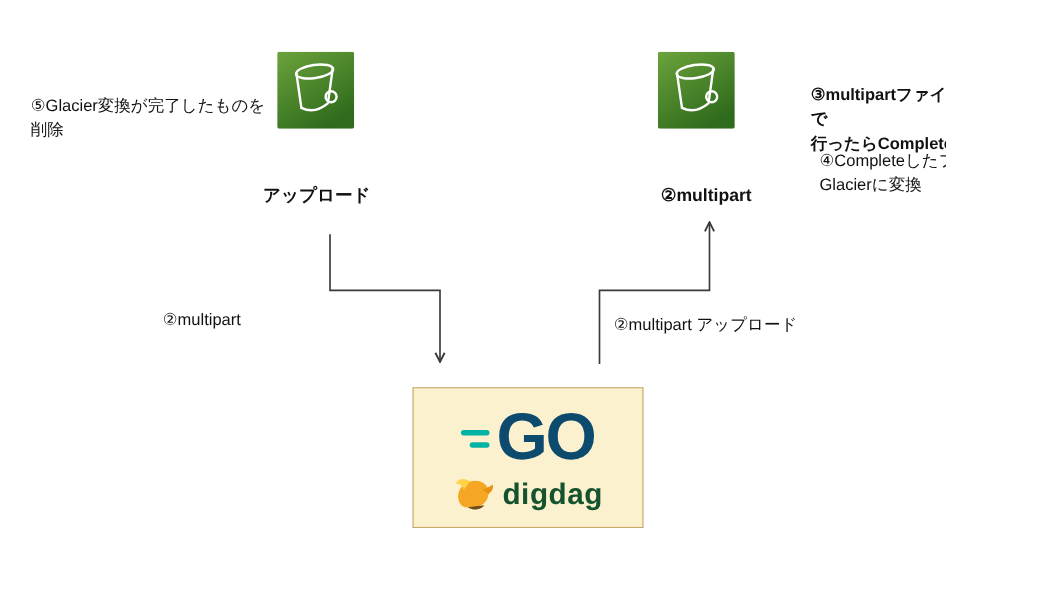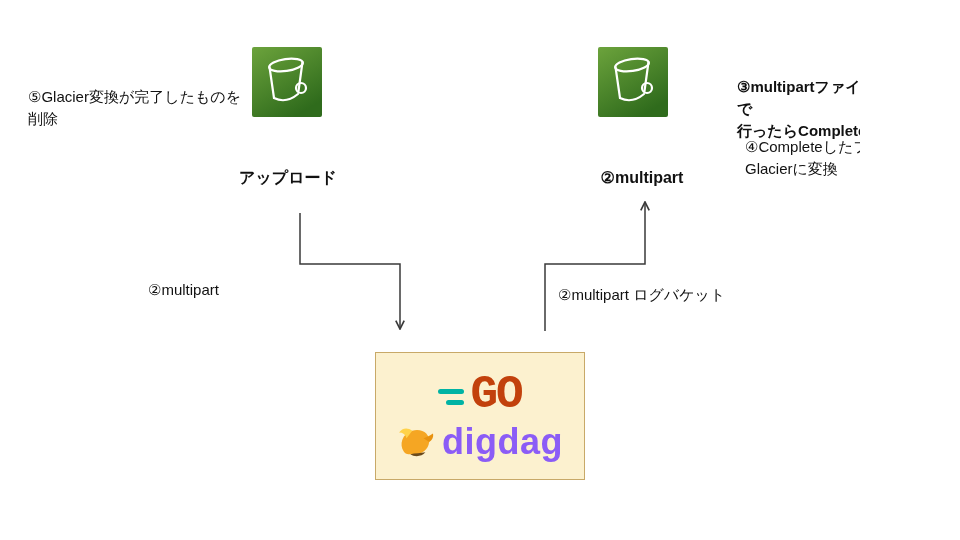--- a/index.html
+++ b/index.html
@@ -26,26 +26,26 @@
     background:#fcf1cf; border:1px solid #c8a968; box-sizing:border-box;
     display:flex; flex-direction:column; align-items:center; justify-content:center;
     gap:6px;
   }
   .go-logo { display:flex; align-items:center; gap:6px; }
   .speed-lines { display:flex; flex-direction:column; gap:6px; align-items:flex-end; margin-top:4px; }
   .speed-lines .bar { height:5px; border-radius:3px; background:#00b3a4; }
   .speed-lines .bar.b1 { width:26px; }
   .speed-lines .bar.b2 { width:18px; }
   .go-text {
-    font-size:46px; font-weight:800; letter-spacing:-2px;
-    color:#c2410c; line-height:1;font-family:Liberation Mono, monospace;
+    font-size:60px; font-weight:800; letter-spacing:-2px;
+    color:#0c4a6e; line-height:1;
   }
   .digdag-logo { display:flex; align-items:center; gap:7px; }
   .digdag-text {
-    font-size:36px; font-weight:bold; color:#8b5cf6; letter-spacing:0.5px; line-height:1;
+    font-size:27px; font-weight:bold; color:#14532d; letter-spacing:0.5px; line-height:1;
   }
 </style>
 </head>
 <body>
 
 <div class="canvas">
 
   <div class="note" style="left:28px; top:86px; width:220px;">⑤Glacier変換が完了したものを
 削除</div>
 
@@ -98,21 +98,21 @@
       <marker id="arrowhead" viewBox="0 0 10 10" refX="8" refY="5" markerWidth="7" markerHeight="7" orient="auto-start-reverse">
         <path d="M1,1 L9,5 L1,9" fill="none" stroke="#3a3a3a" stroke-width="1.6"></path>
       </marker>
     </defs>
     <polyline points="300,213 300,264 400,264 400,328" fill="none" stroke="#3a3a3a" stroke-width="1.5" marker-end="url(#arrowhead)"></polyline>
     <polyline points="545,331 545,264 645,264 645,203" fill="none" stroke="#3a3a3a" stroke-width="1.5" marker-end="url(#arrowhead)"></polyline>
   </svg>
 
   <div class="arrow-label" style="left:148px; top:281px;">②multipart</div>
 
-  <div class="arrow-label" style="left:558px; top:286px;">②multipart ログバケット</div>
+  <div class="arrow-label" style="left:558px; top:286px;">②multipart アップロード</div>
 
   <div class="go-box">
 
     <div class="go-logo">
       <span class="speed-lines">
         <span class="bar b1"></span>
         <span class="bar b2"></span>
       </span>
       <span class="go-text">GO</span>
     </div>

